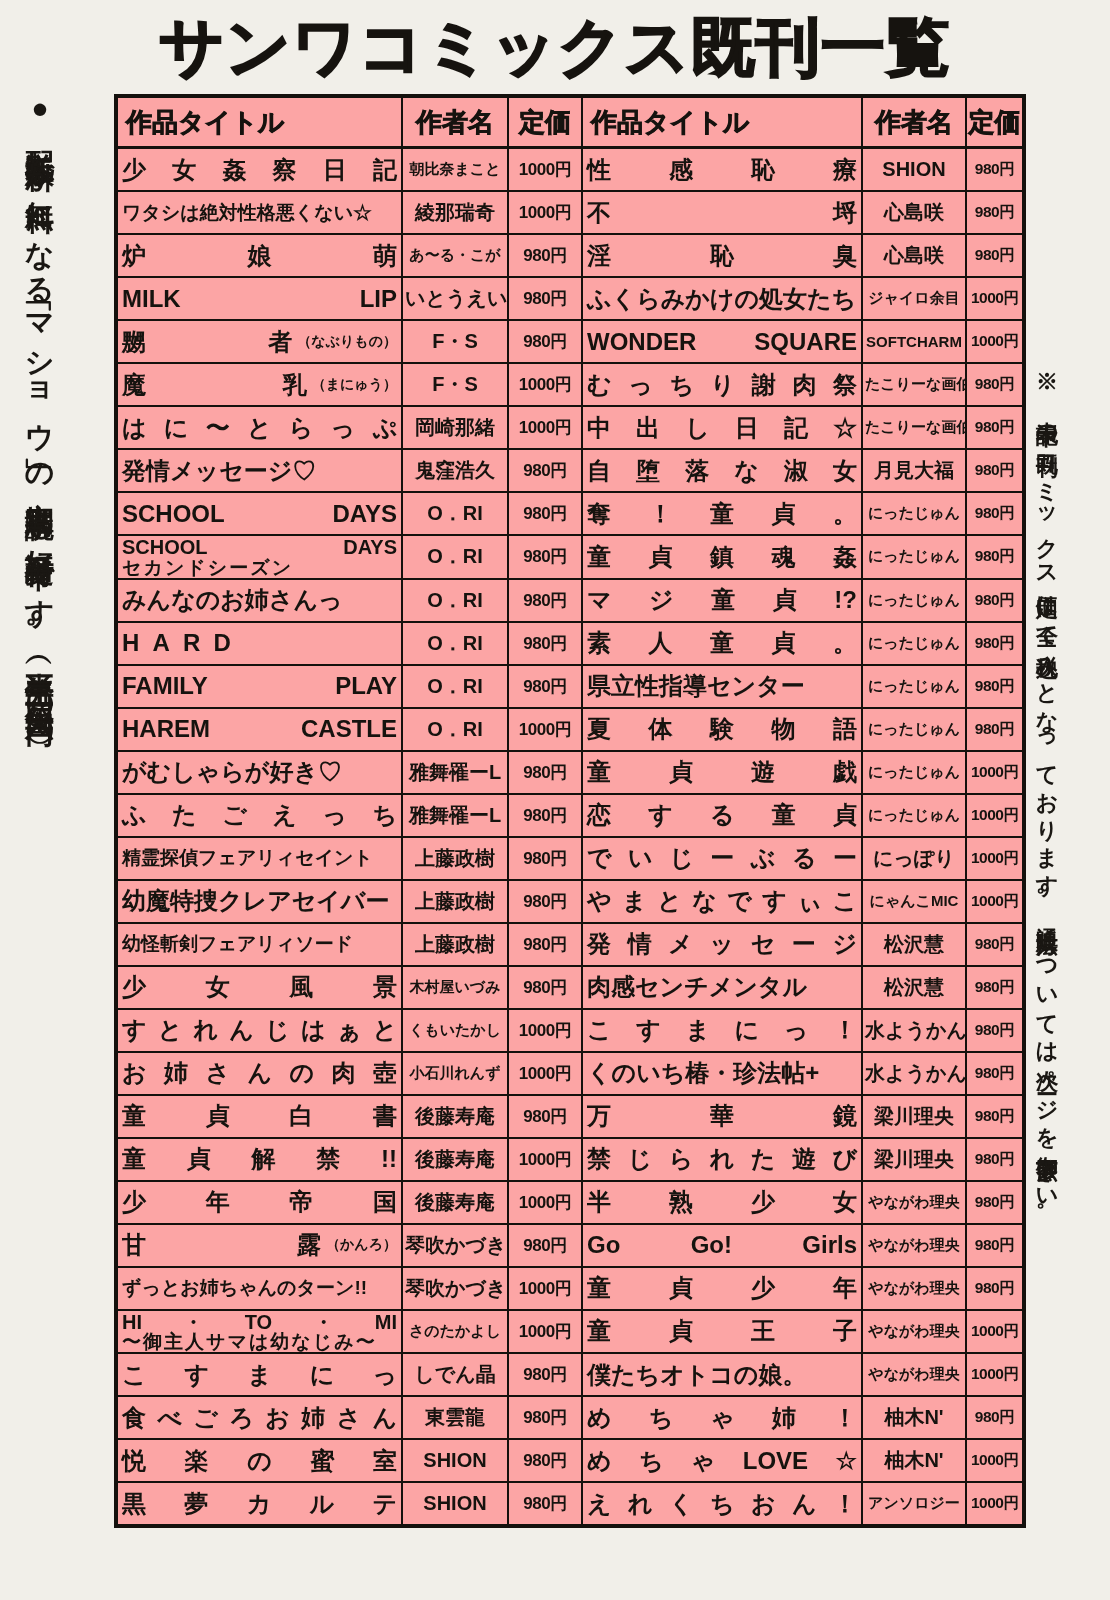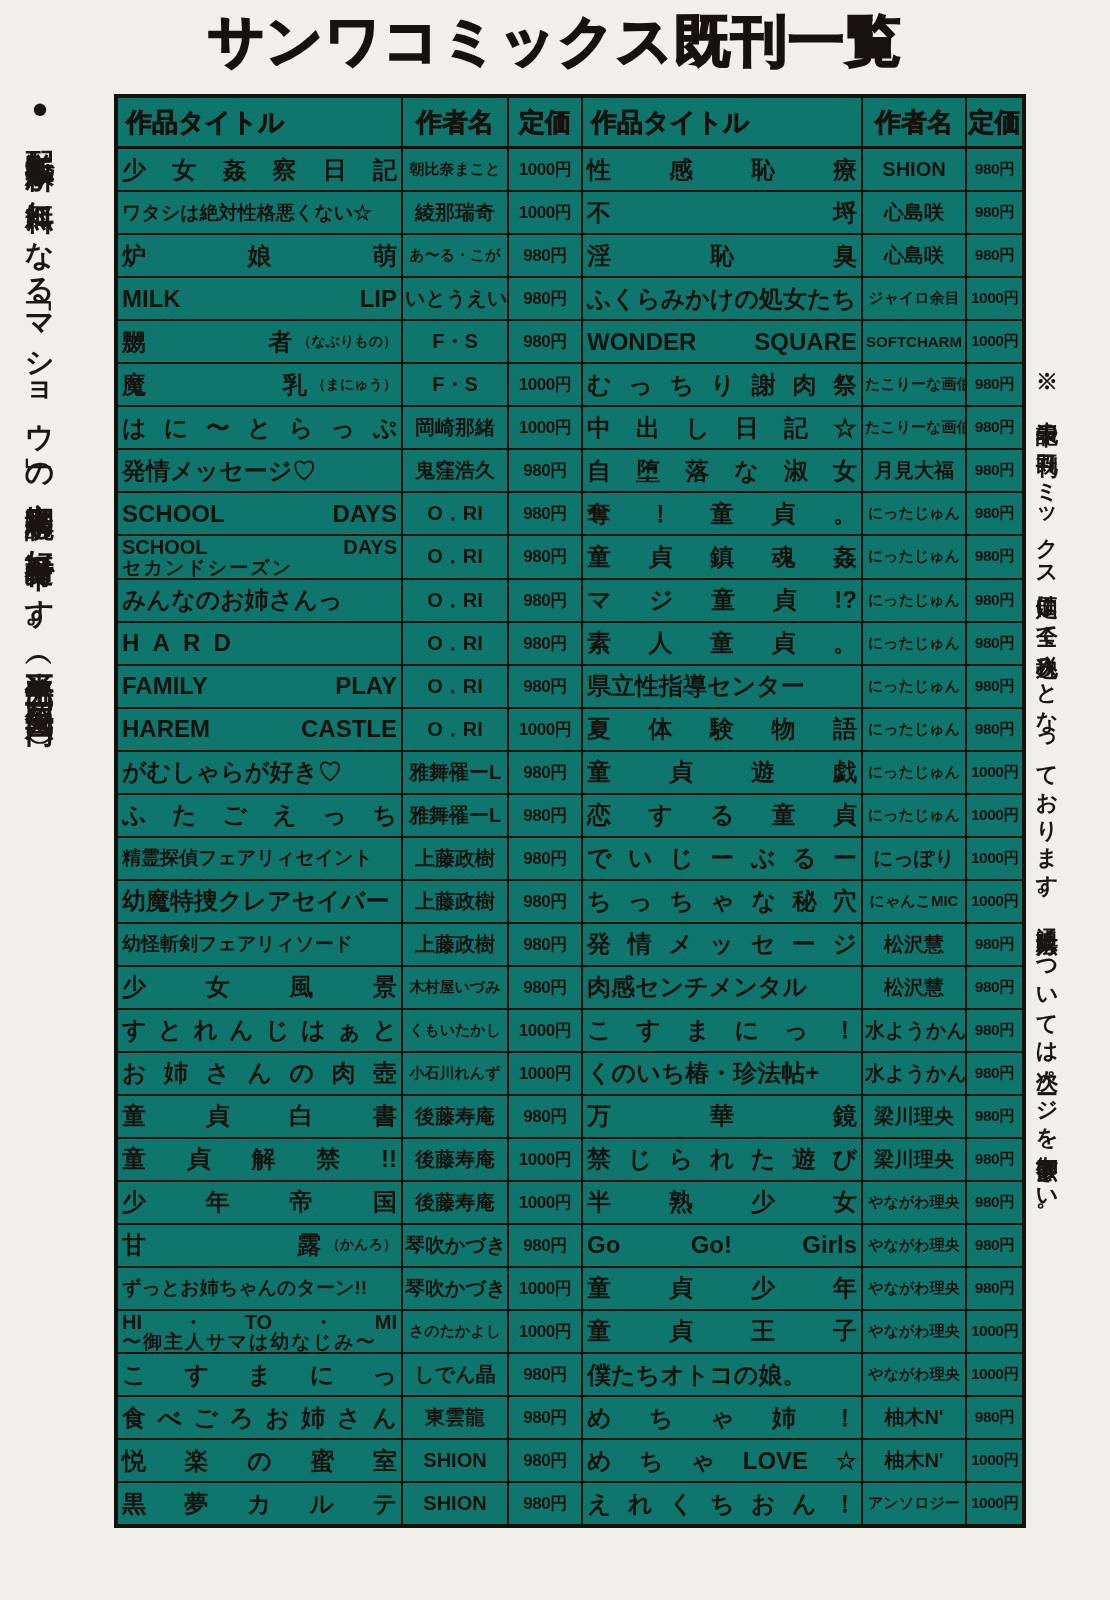--- a/index.html
+++ b/index.html
@@ -3,33 +3,33 @@
 <meta charset="utf-8">
 <style>
   html,body{margin:0;padding:0}
   body{
     width:1110px;height:1600px;position:relative;overflow:hidden;
     background:#f1efe9;color:#16130f;
     font-family:"Liberation Sans",sans-serif;
   }
   .page-title{
     position:absolute;top:4px;left:40px;width:1030px;text-align:center;
-    font-size:56px;font-weight:900;letter-spacing:1px;white-space:nowrap;
+    font-size:64px;font-weight:900;letter-spacing:1px;white-space:nowrap;
     -webkit-text-stroke:2.2px #16130f;
   }
   .v-note{
     position:absolute;writing-mode:vertical-rl;text-orientation:mixed;
     font-weight:700;white-space:nowrap;color:#1a1713;
   }
   .v-note.left{left:20px;top:92px;height:1480px;font-size:29px;letter-spacing:3px;}
   .v-note.right{left:1032px;top:356px;height:1240px;font-size:22px;letter-spacing:2px;}
   table.catalog{
     position:absolute;left:114px;top:94px;width:908px;
     border-collapse:collapse;table-layout:fixed;
-    background:#0f766e;border:4px solid #14110d;
+    background:#fca5a5;border:4px solid #14110d;
   }
   th,td{border:2px solid #14110d;overflow:hidden;white-space:nowrap;}
   thead th{
     height:48px;font-size:26px;font-weight:800;text-align:center;padding:0;
     border-bottom:3px solid #14110d;-webkit-text-stroke:0.8px #16130f;
   }
   thead th.h-title{text-align:left;padding-left:8px;}
   tbody td{height:41px;padding:0 4px;}
   .c-title{font-weight:700;font-size:24px;}
   .tw{display:flex;align-items:center;gap:5px;width:100%;}
@@ -352,21 +352,21 @@
       <tr>
         <td class="c-title">
           <div class="tw">
             <span class="t-main">幼魔特捜クレアセイバー</span>
           </div>
         </td>
         <td class="c-author">上藤政樹</td>
         <td class="c-price ">980円</td>
         <td class="c-title">
           <div class="tw">
-            <span class="t-main spread">ちっちゃな秘穴</span>
+            <span class="t-main spread">やまとなですぃこ</span>
           </div>
         </td>
         <td class="c-author sm">にゃんこMIC</td>
         <td class="c-price r2">1000円</td>
       </tr>
       <tr>
         <td class="c-title">
           <div class="tw">
             <span class="t-main small">幼怪斬剣フェアリィソード</span>
           </div>

